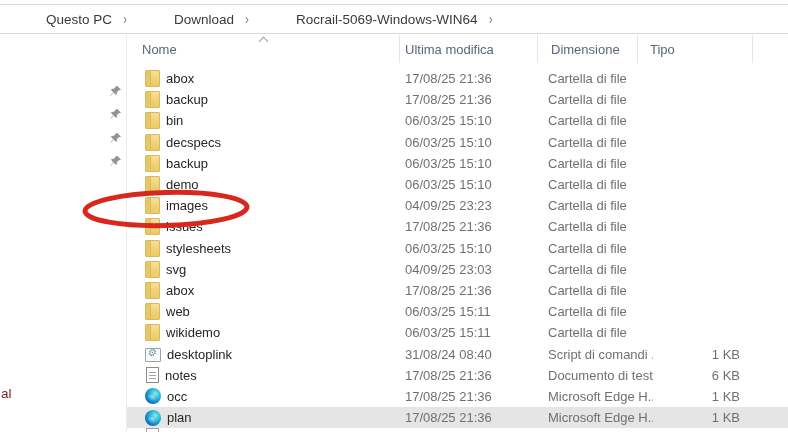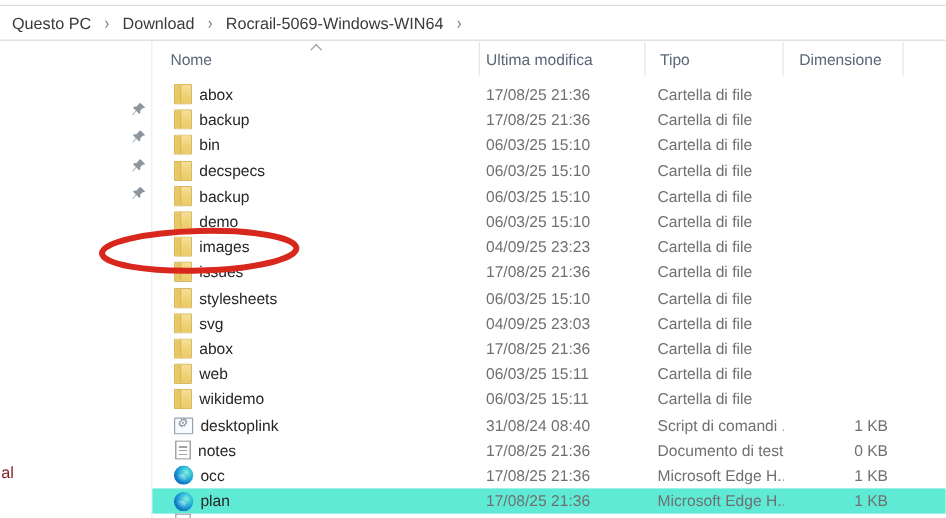--- a/index.html
+++ b/index.html
@@ -1,21 +1,21 @@
 <!DOCTYPE html>
 <html><head>
 <meta charset="utf-8">
 <style>
   html,body{margin:0;padding:0;width:788px;height:432px;overflow:hidden;background:#fff;
     font-family:"Liberation Sans",sans-serif;-webkit-font-smoothing:antialiased;}
   .hline{position:absolute;left:0;right:0;height:1px;background:#d9d9d9;}
   
   #breadcrumb-bar{position:absolute;top:5px;left:0;right:0;height:28px;display:flex;align-items:center;
     padding-left:8px;font-size:13.5px;color:#3a3a3a;}
-  .bc-item{cursor:default;padding:2px 2px;}
+  .bc-item{cursor:default;padding:2px 2px;margin-left:36px;}
   .bc-sep{color:#7a7a7a;margin:0 9px;font-size:12px;transform:scaleY(1.25);display:inline-block;}
   
   #nav-pane{position:absolute;top:34px;left:0;width:126px;bottom:0;}
   .pin{position:absolute;left:109px;width:13px;height:13px;}
   .pin svg{display:block;width:13px;height:13px;}
   #nav-truncated-label{position:absolute;left:1px;top:352px;font-size:13.5px;color:#7f1d1d;}
   #nav-divider{position:absolute;left:126px;top:34px;bottom:0;width:1px;background:#ececec;}
   
   #file-area{position:absolute;left:127px;top:33px;width:661px;height:297px;font-size:13px;}
   #header-row{display:flex;height:30px;align-items:flex-end;color:#5a6679;position:relative;}
@@ -24,21 +24,21 @@
   .hc-name{width:273px;padding-left:15px;}
   .hc-mod{width:138px;padding-left:5px;}
   .hc-type{width:115px;padding-left:12px;}
   .hc-size{width:100px;padding-left:13px;}
   .hc-rest{flex:1;border-right:none !important;}
   #sort-caret{position:absolute;left:133px;top:3px;width:8px;height:8px;}
   #sort-caret::before{content:'';position:absolute;left:0;top:2px;width:6px;height:6px;
     border-left:1px solid #9aa3ad;border-top:1px solid #9aa3ad;transform:rotate(45deg);}
   #rows{padding-top:5px;}
   .row{display:flex;align-items:center;height:21.2px;}
-  .row.selected{background:#5eead4;}
+  .row.selected{background:#e5e5e5;}
   .cell{box-sizing:border-box;white-space:nowrap;overflow:hidden;}
   .c-name{width:273px;padding-left:18px;display:flex;align-items:center;color:#262626;}
   .c-mod{width:138px;padding-left:5px;color:#707070;}
   .c-type{width:115px;padding-left:10px;color:#707070;}
   .c-size{width:100px;padding-right:13px;text-align:right;color:#707070;}
   .fname{margin-left:6px;text-align:center;}
   
   .icon{width:14px;height:16px;flex:0 0 auto;position:relative;display:inline-block;}
   .icon.folder{background:linear-gradient(180deg,#f5e09c 0%,#efd275 55%,#eacb66 100%);
     border:1px solid #d9b95e;border-radius:1px;width:13px;height:15px;}
@@ -99,22 +99,22 @@
     </span>
   <span id="nav-truncated-label">al</span>
 </div>
 <div id="nav-divider"></div>
 
 <div id="file-area">
   <div id="header-row">
     <span id="sort-caret"></span>
     <span class="hcell hc-name">Nome</span>
     <span class="hcell hc-mod">Ultima modifica</span>
+    <span class="hcell hc-size">Dimensione</span>
     <span class="hcell hc-type">Tipo</span>
-    <span class="hcell hc-size">Dimensione</span>
     <span class="hcell hc-rest"></span>
   </div>
   <div id="rows">
       <div class="row">
     <span class="cell c-name">
           <i class="icon folder"></i>
           <span class="fname">abox</span>
         </span>
     <span class="cell c-mod">17/08/25 21:36</span>
     <span class="cell c-type">Cartella di file</span>
@@ -237,21 +237,21 @@
     <span class="cell c-type">Script di comandi ...</span>
     <span class="cell c-size">1 KB</span>
   </div>
       <div class="row">
     <span class="cell c-name">
           <i class="icon textdoc"></i>
           <span class="fname">notes</span>
         </span>
     <span class="cell c-mod">17/08/25 21:36</span>
     <span class="cell c-type">Documento di testo</span>
-    <span class="cell c-size">0 KB</span>
+    <span class="cell c-size">6 KB</span>
   </div>
       <div class="row">
     <span class="cell c-name">
           <i class="icon edge"></i>
           <span class="fname">occ</span>
         </span>
     <span class="cell c-mod">17/08/25 21:36</span>
     <span class="cell c-type">Microsoft Edge H...</span>
     <span class="cell c-size">1 KB</span>
   </div>

